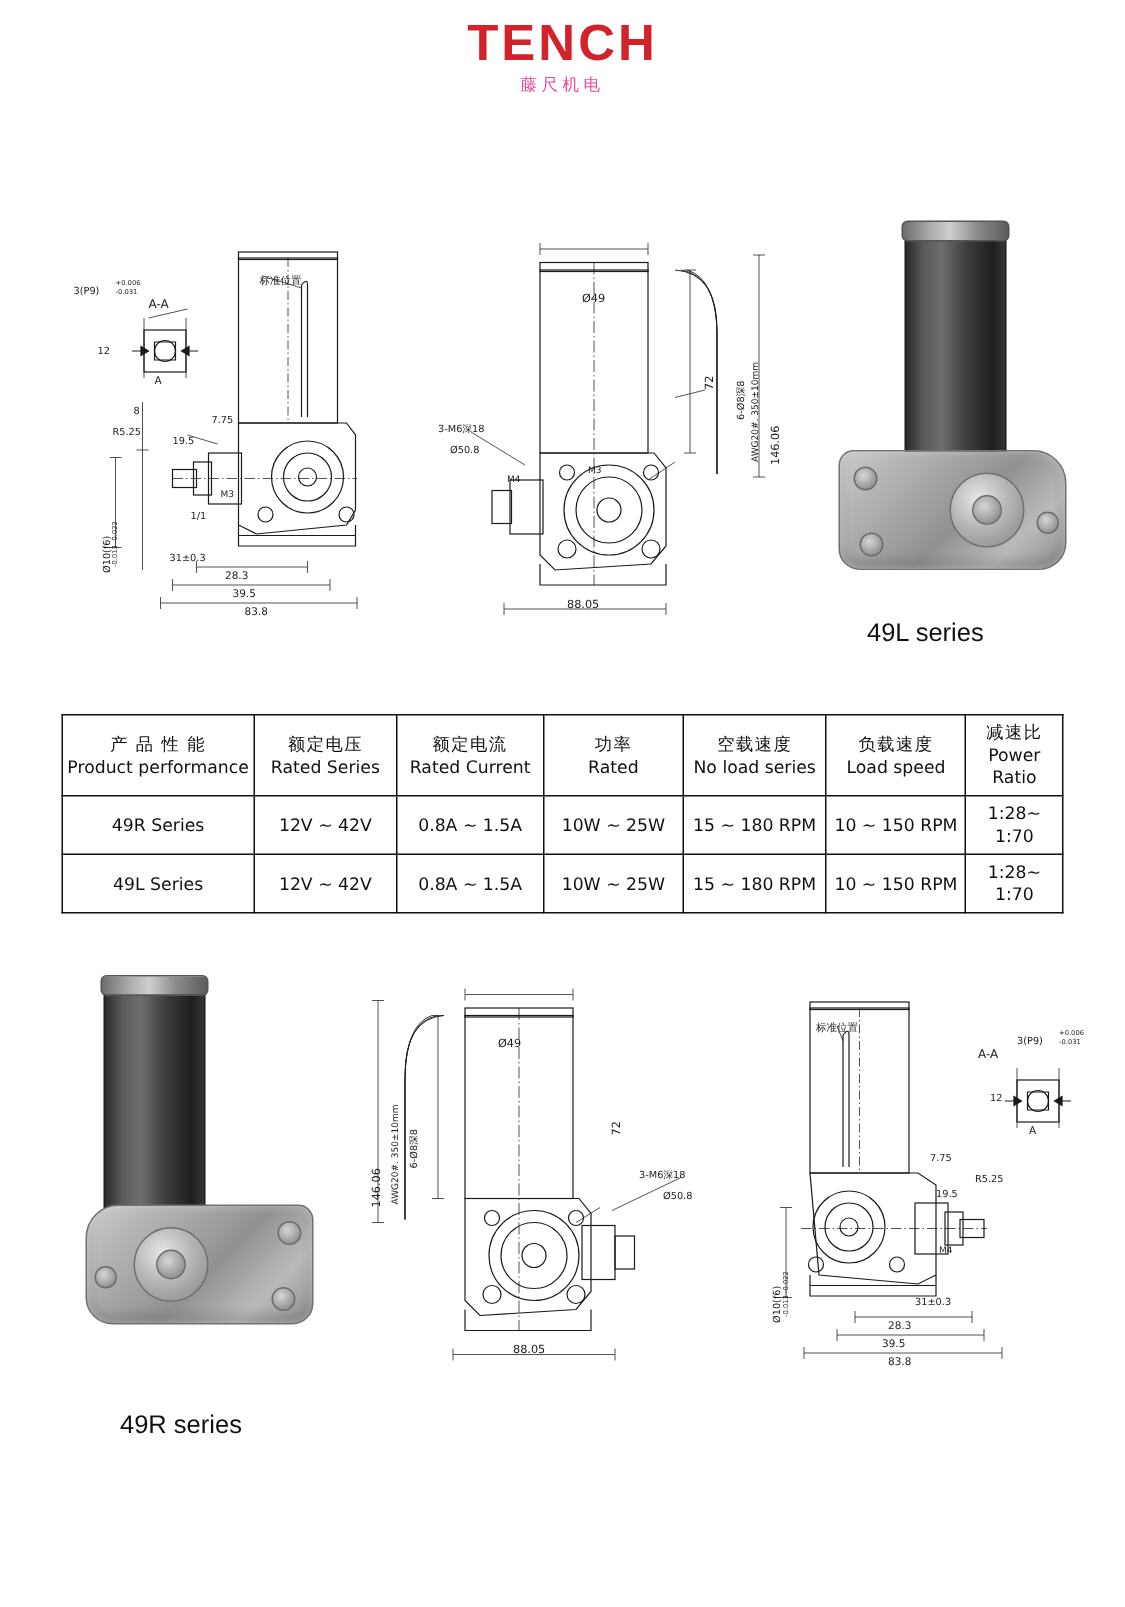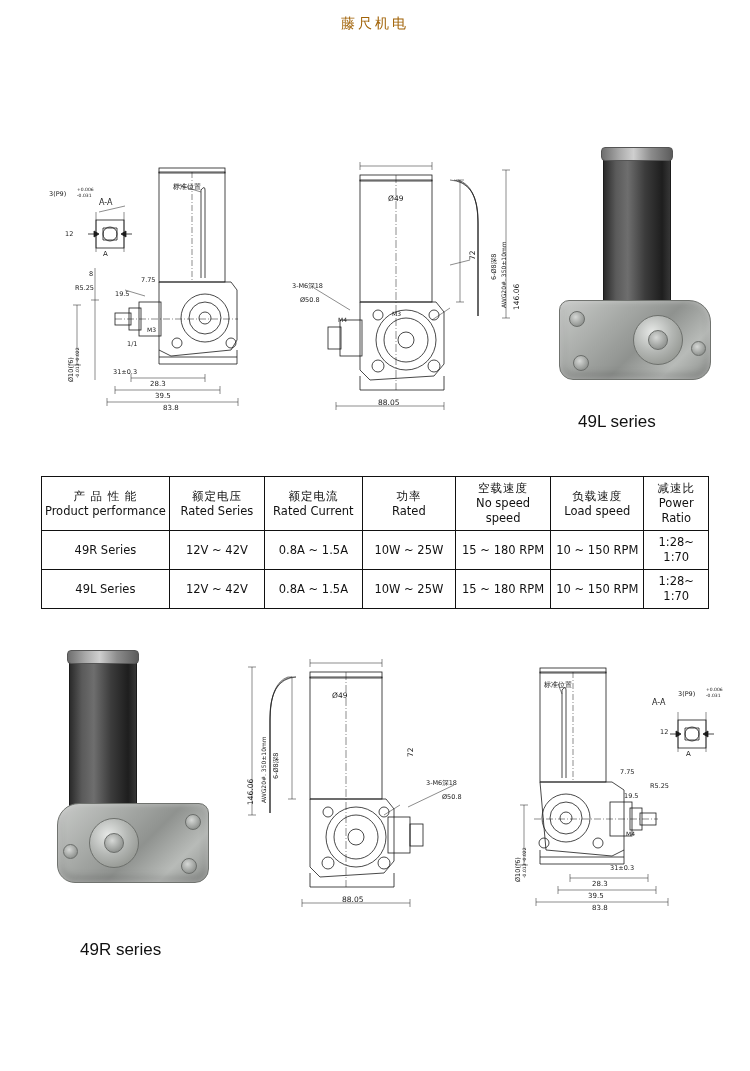--- a/index.html
+++ b/index.html
@@ -27,22 +27,22 @@
   .logo-word {
     font-family: "Liberation Sans", sans-serif;
     font-weight: bold;
     font-size: 34px;
     letter-spacing: 2px;
     color: #d2232a;
     line-height: 34px;
   }
   .logo-sub {
     font-family: Liberation Mono, monospace;
-    font-size: 14px;
-    color: #a16207;
+    font-size: 11px;
+    color: #ec4899;
     letter-spacing: 3px;
     margin-top: 3px;
   }
 
   
   .dwg {
     position: absolute;
   }
   .lbl {
     position: absolute;
@@ -129,20 +129,21 @@
   .ratio-cell {
     line-height: 13px;
     font-size: 11px;
     margin-top: 12px;
   }
 </style>
 </head>
 <body>
 
 <div class="logo-block">
+  <div class="logo-word">TENCH</div>
   <div class="logo-sub">藤尺机电</div>
 </div>
 
 <div class="dwg" style="left:55px; top:150px; width:250px; height:270px;">
   <svg width="250" height="270" viewBox="0 0 250 270">
     <g fill="none" stroke="#1a1a1a" stroke-width="0.8">
 
       <rect x="104" y="22" width="66" height="110"></rect>
       <rect x="104" y="18" width="66" height="5"></rect>
       <line x1="137" y1="22" x2="137" y2="132" stroke-dasharray="6,2,1,2" stroke-width="0.5"></line>
@@ -305,21 +306,21 @@
       <td style="width:98px;">
         <div class="cn">额定电流</div>
         <div class="en">Rated Current</div>
       </td>
       <td style="width:94px;">
         <div class="cn">功率</div>
         <div class="en">Rated</div>
       </td>
       <td style="width:96px;">
         <div class="cn">空载速度</div>
-        <div class="en">No speed speed</div>
+        <div class="en">No load series</div>
       </td>
       <td style="width:94px;">
         <div class="cn">负载速度</div>
         <div class="en">Load speed</div>
       </td>
       <td style="width:62px;">
         <div class="cn">减速比</div>
         <div class="en">Power Ratio</div>
       </td>
     </tr>

